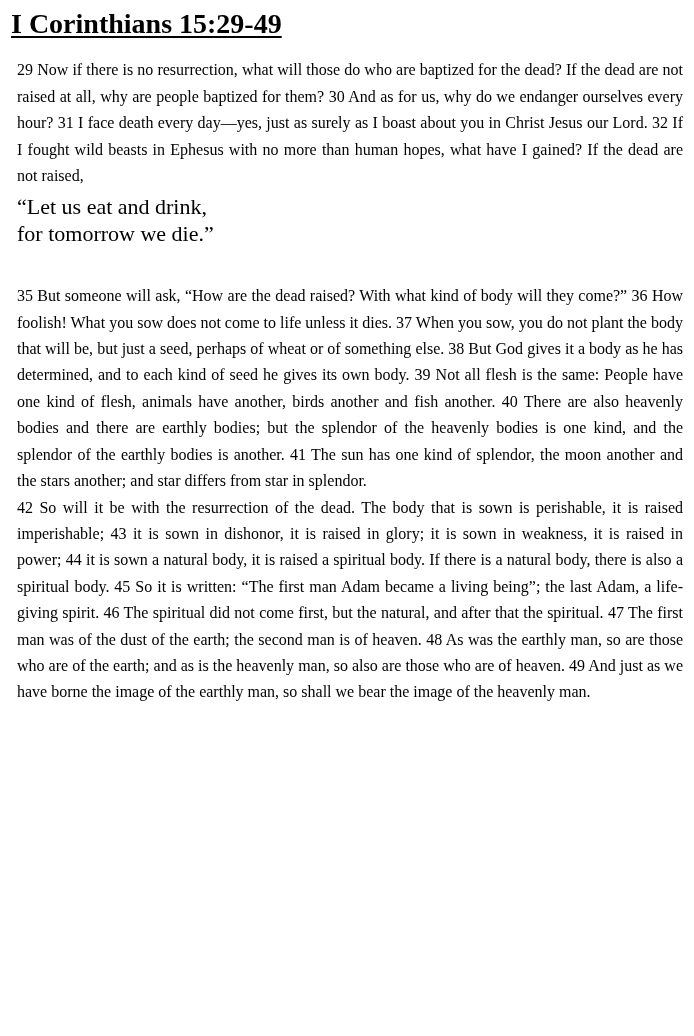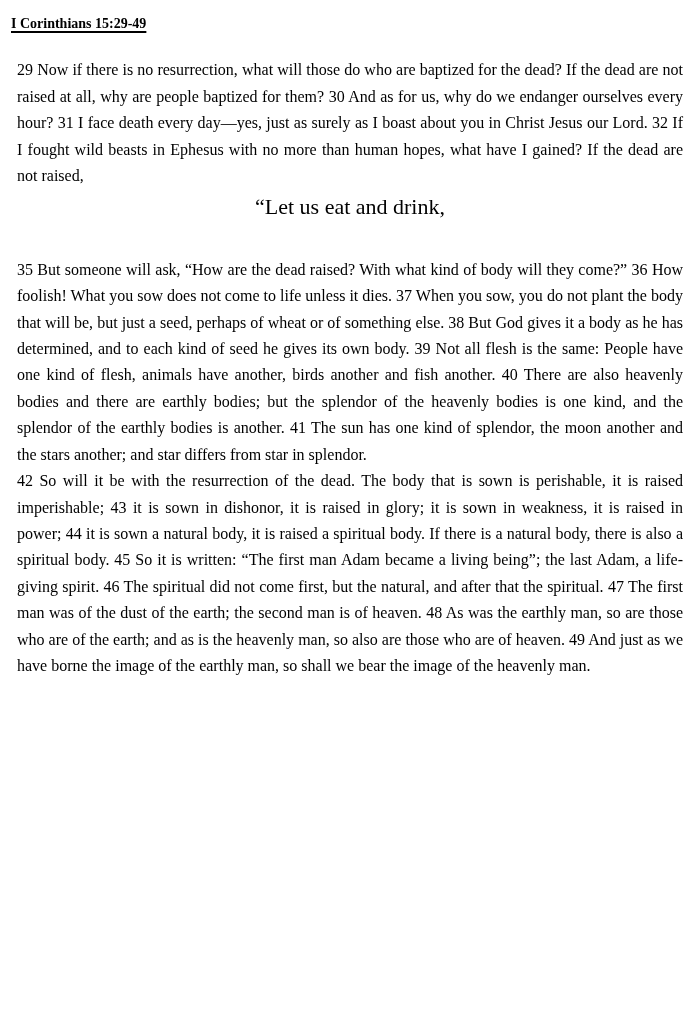--- a/index.html
+++ b/index.html
@@ -14,21 +14,21 @@
     font-family: "Liberation Serif", "DejaVu Serif", serif;
     color: #000000;
   }
   .page {
     box-sizing: border-box;
     width: 694px;
     height: 1036px;
     padding: 11px 11px 0 11px;
   }
   .passage-title {
-    font-size: 14px;
+    font-size: 28px;
     line-height: 26.4px;
     font-weight: bold;
     margin: 0 0 20px 0;
     text-decoration: underline;
     text-decoration-thickness: 2px;
     text-underline-offset: 3px;
   }
   .body-para {
     box-sizing: border-box;
     width: 666px;
@@ -37,35 +37,36 @@
     line-height: 26.4px;
     text-align: justify;
   }
   .body-para.after-title   { margin-bottom: 5px; }
   .body-para.mb-12         { margin-bottom: 12px; }
   .body-para.mb-14         { }
   .poem-block {
     margin: 0 0 36px 6px;
     font-size: 22px;
     line-height: 26.4px;
-    text-align: center;
+    text-align: left;
   }
   .poem-line { white-space: nowrap; }
 </style>
 </head>
 <body>
 
 <div class="page">
 
   <h1 class="passage-title">I Corinthians 15:29-49</h1>
 
   <p class="body-para after-title">29 Now if there is no resurrection, what will those do who are baptized for the dead? If the dead are not raised at all, why are people baptized for them? 30 And as for us, why do we endanger ourselves every hour? 31 I face death every day—yes, just as surely as I boast about you in Christ Jesus our Lord. 32 If I fought wild beasts in Ephesus with no more than human hopes, what have I gained? If the dead are not raised,</p>
 
   <div class="poem-block">
     <div class="poem-line">“Let us eat and drink,</div>
+    <div class="poem-line">for tomorrow we die.”</div>
   </div>
 
 
   <p class="body-para mb-14">35 But someone will ask, “How are the dead raised? With what kind of body will they come?” 36 How foolish! What you sow does not come to life unless it dies. 37 When you sow, you do not plant the body that will be, but just a seed, perhaps of wheat or of something else. 38 But God gives it a body as he has determined, and to each kind of seed he gives its own body. 39 Not all flesh is the same: People have one kind of flesh, animals have another, birds another and fish another. 40 There are also heavenly bodies and there are earthly bodies; but the splendor of the heavenly bodies is one kind, and the splendor of the earthly bodies is another. 41 The sun has one kind of splendor, the moon another and the stars another; and star differs from star in splendor.</p>
 
   <p class="body-para">42 So will it be with the resurrection of the dead. The body that is sown is perishable, it is raised imperishable; 43 it is sown in dishonor, it is raised in glory; it is sown in weakness, it is raised in power; 44 it is sown a natural body, it is raised a spiritual body. If there is a natural body, there is also a spiritual body. 45 So it is written: “The first man Adam became a living being”; the last Adam, a life-giving spirit. 46 The spiritual did not come first, but the natural, and after that the spiritual. 47 The first man was of the dust of the earth; the second man is of heaven. 48 As was the earthly man, so are those who are of the earth; and as is the heavenly man, so also are those who are of heaven. 49 And just as we have borne the image of the earthly man, so shall we bear the image of the heavenly man.</p>
 
 </div>
 
 </body></html>

